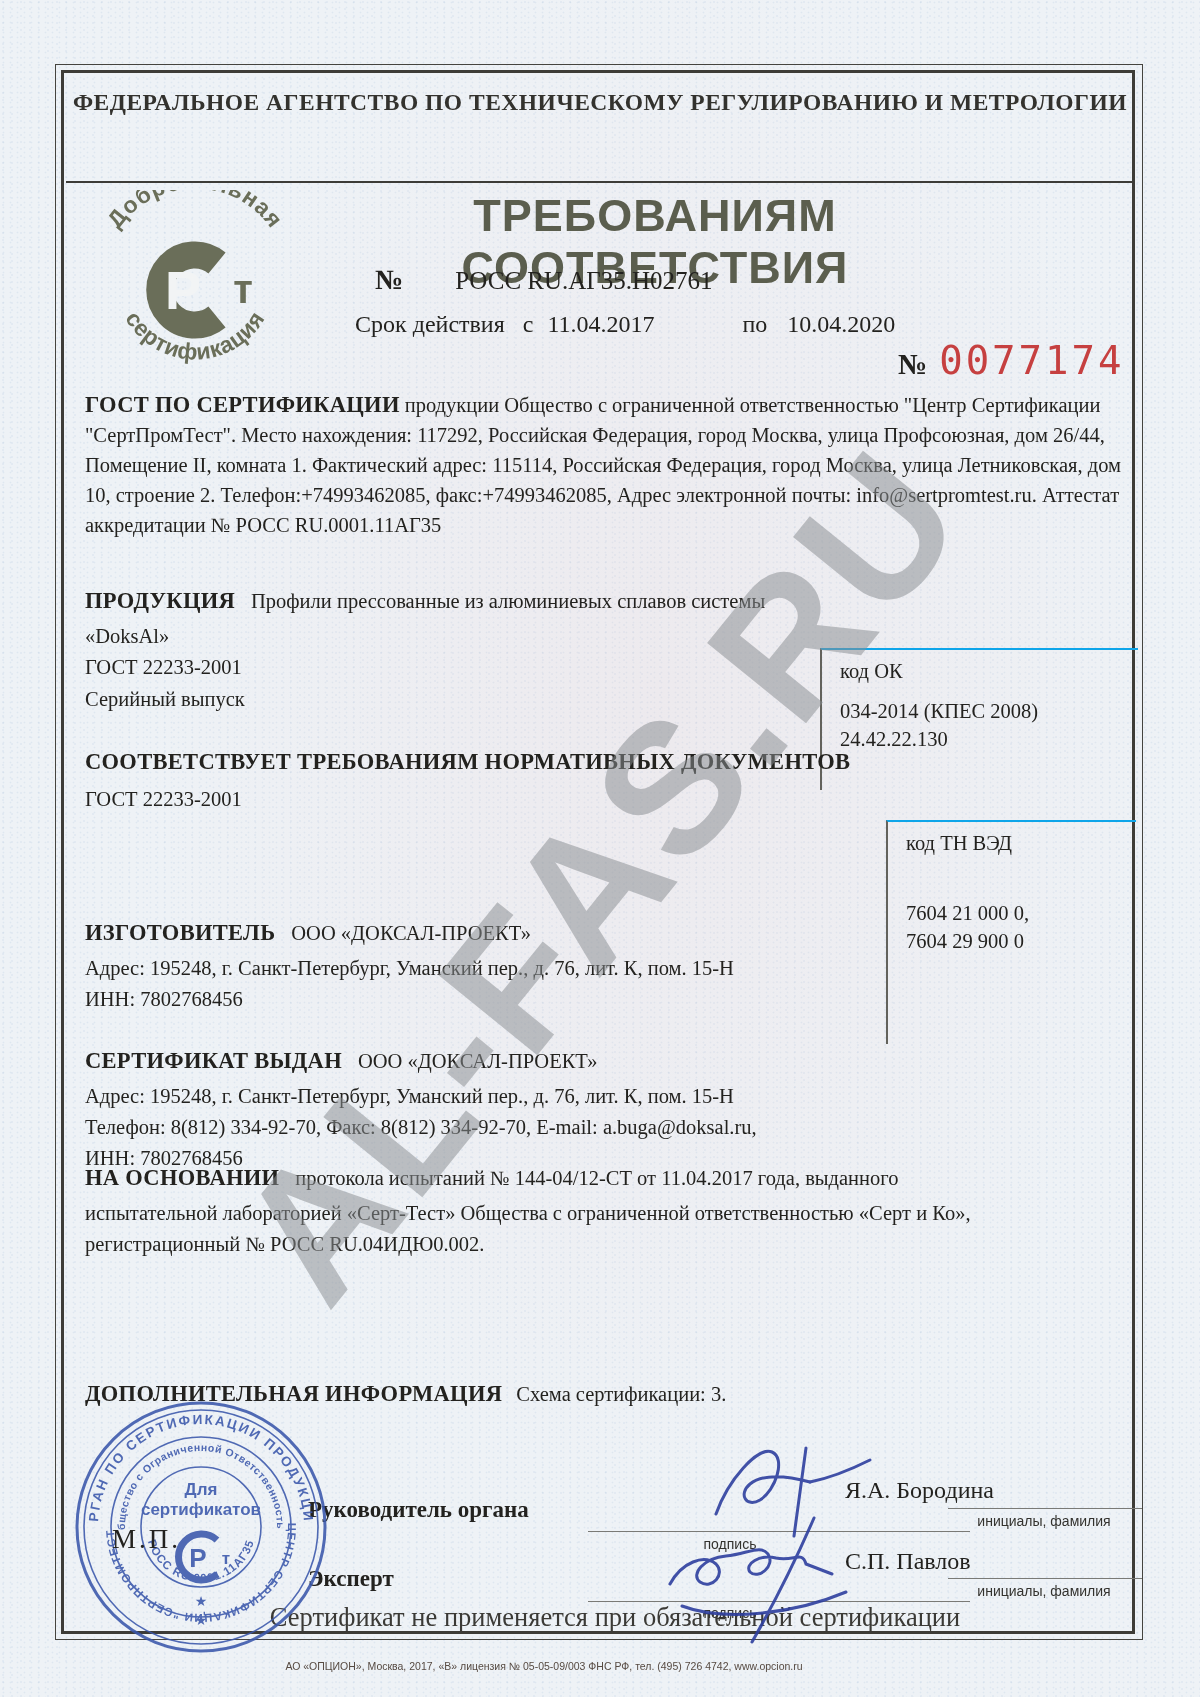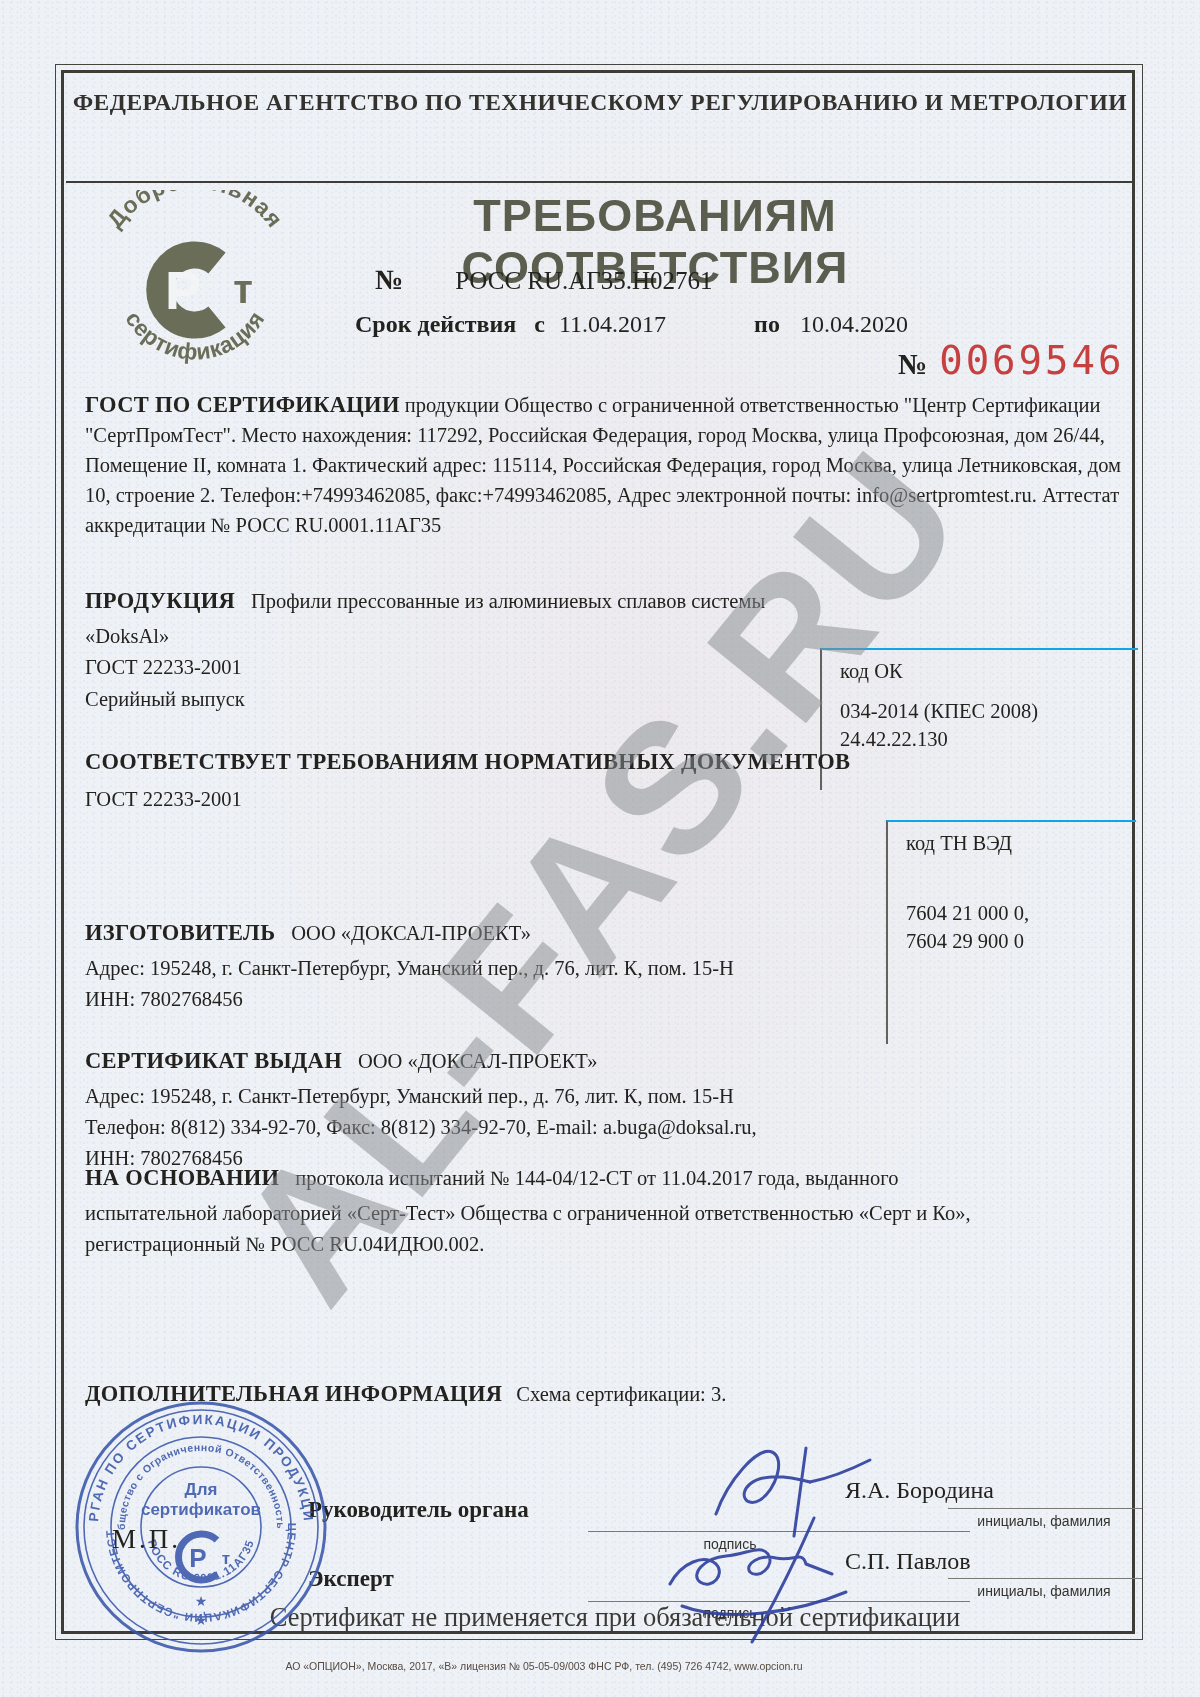--- a/index.html
+++ b/index.html
@@ -21,21 +21,21 @@
   
   .hdr{left:70px;top:80px;width:1060px;text-align:center;}
   .hdr-line1{font-size:35px;font-weight:bold;letter-spacing:5px;color:#33322e;}
   .hdr-line2{font-size:23.5px;font-weight:bold;letter-spacing:0.5px;margin-top:9px;color:#33322e;}
   
   .doc-title{left:295px;top:190px;width:720px;text-align:center;
     font-family:"Liberation Sans",sans-serif;font-weight:bold;font-size:45px;
     letter-spacing:1px;color:#5b5e4e;}
   .no-label{font-size:28px;font-weight:bold;}
   .no-value{font-size:25px;}
-  .validity-label{font-size:24px;font-weight:bold;text-align:center;}
+  .validity-label{font-size:24px;font-weight:normal;text-align:center;}
   .validity-date{font-size:24px;}
   .blank-no-label{font-size:29px;font-weight:bold;}
   .blank-no-value{font-family:"DejaVu Sans Mono",monospace;font-size:39px;color:#c64040;letter-spacing:3px;}
   
   .sec{line-height:30px;font-size:20px;}
   .sec-label{font-weight:bold;font-size:22.5px;letter-spacing:0.3px;}
   .sec-inline{font-size:20.5px;}
   .sec-line{font-size:20.5px;line-height:31px;}
   .codebox{border-top:2px solid #0ea5e9;border-left:2px solid #63625c;padding:10px 0 0 18px;font-size:20.5px;margin-top:47px;}
   .codebox .cap{margin-bottom:14px;}
@@ -96,21 +96,21 @@
 <div class="abs" style="left:355px;top:311px;">
   <span class="validity-label">Срок действия</span>
   <span class="validity-label" style="margin-left:14px;">с</span>
   <span class="validity-date" style="margin-left:10px;">11.04.2017</span>
   <span class="validity-label" style="margin-left:84px;">по</span>
   <span class="validity-date" style="margin-left:16px;">10.04.2020</span>
 </div>
 
 <div class="abs" style="left:898px;top:338px;">
   <span class="blank-no-label">№</span>
-  <span class="blank-no-value" style="margin-left:8px;">0069546</span>
+  <span class="blank-no-value" style="margin-left:8px;">0077174</span>
 </div>
 
 <div class="abs sec" style="left:85px;top:390px;width:1040px;">
   <span class="sec-label">ГОСТ ПО СЕРТИФИКАЦИИ</span>
   <span class="sec-inline">продукции Общество с ограниченной ответственностью "Центр Сертификации "СертПромТест". Место нахождения: 117292, Российская  Федерация, город Москва, улица Профсоюзная, дом 26/44, Помещение II,  комната 1. Фактический адрес: 115114, Российская Федерация, город Москва, улица Летниковская, дом 10, строение 2. Телефон:+74993462085,  факс:+74993462085, Адрес электронной почты: info@sertpromtest.ru. Аттестат аккредитации № РОСС RU.0001.11АГ35</span>
 </div>
 
 <div class="abs" style="left:85px;top:588px;width:730px;">
   <span class="sec-label">ПРОДУКЦИЯ</span>
   <span class="sec-inline" style="margin-left:12px;">Профили прессованные из алюминиевых сплавов системы</span>

